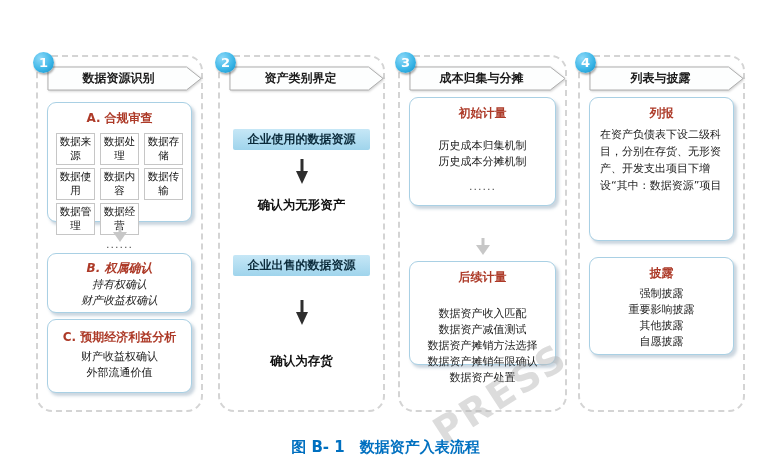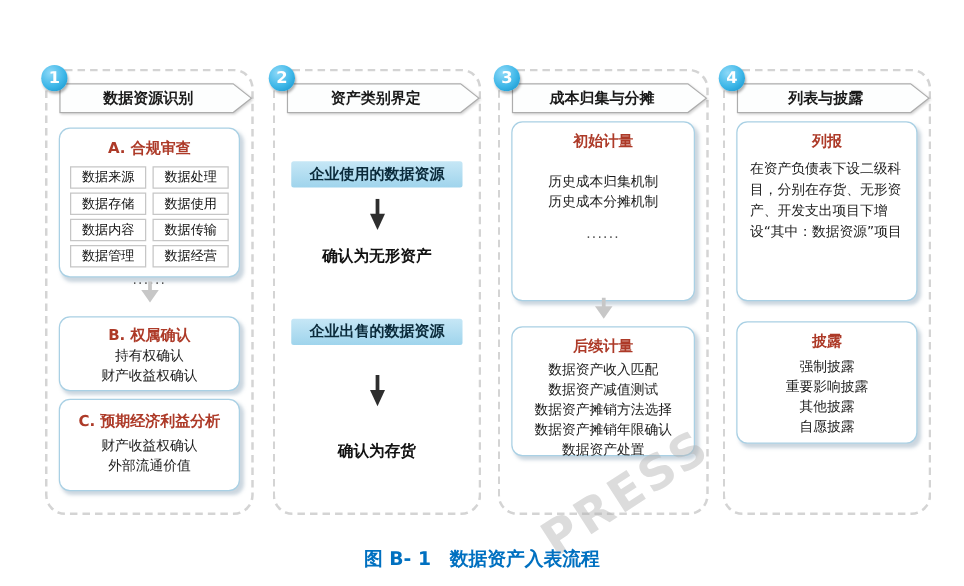--- a/index.html
+++ b/index.html
@@ -22,21 +22,21 @@
   .header svg { position:absolute; left:0; top:0; width:100%; height:100%; filter:drop-shadow(1px 1.5px 1px rgba(0,0,0,.18)); }
   .header-label { position:absolute; left:0; top:0; right:12px; bottom:0; display:flex; align-items:center; justify-content:center;
     font-size:12px; font-weight:bold; color:#1a1a1a; }
 
   .box { position:absolute; left:9px; right:9px; background:#fff; border:1px solid #a9d0e4; border-radius:9px;
     box-shadow:2.5px 3px 3px rgba(140,165,185,.45); text-align:center; }
   .box-title { color:#ad3a28; font-weight:bold; font-size:12px; padding-top:7px; }
   .box-line { font-size:11px; color:#1c1c1c; line-height:16px; }
   .ellipsis { color:#555; font-size:11px; letter-spacing:1px; line-height:14px; }
 
-  .tag-grid { display:grid; grid-template-columns:1fr 1fr; gap:3px 5px; margin:6px 8px 0; }
+  .tag-grid { display:grid; grid-template-columns:1fr 1fr 1fr; gap:3px 5px; margin:6px 8px 0; }
   .tag { border:1px solid #c6c6c6; font-size:10.5px; color:#111; padding:1px 0; background:#fff; }
 
   .arrow { position:absolute; left:50%; transform:translateX(-50%); line-height:0; }
 
   .hl { position:absolute; left:13px; right:13px; height:21px; background:linear-gradient(#c6e7f6,#9fd4ec);
     display:flex; align-items:center; justify-content:center; font-size:12px; font-weight:bold; color:#0a2a3a; border-radius:2px; }
   .plain-result { position:absolute; left:0; right:0; text-align:center; font-size:12.5px; font-weight:bold; color:#111; }
 
   .para { text-align:left; font-size:11px; color:#1c1c1c; line-height:17px; padding:4px 10px 0; }
 
@@ -73,21 +73,21 @@
       <div class="ellipsis" style="margin-top:3px;">......</div>
     </div>
 
     <div class="arrow" style="top:168px;">
       <svg width="16" height="18" viewBox="0 0 16 18">
           <rect x="6.5" y="0" width="3" height="8" fill="#c7c7c7"></rect>
           <polygon points="1,7 15,7 8,17" fill="#c7c7c7"></polygon>
         </svg>
     </div>
 
-    <div class="box" style="top:196px; height:60px;">
+    <div class="box" style="top:196px; height:60px;font-style:italic;">
       <div class="box-title" style="padding-top:6px;">B. 权属确认</div>
       <div class="box-line">持有权确认</div>
       <div class="box-line">财产收益权确认</div>
     </div>
 
     <div class="box" style="top:262px; height:74px;">
       <div class="box-title" style="padding-top:9px;">C. 预期经济利益分析</div>
       <div class="box-line" style="margin-top:3px;">财产收益权确认</div>
       <div class="box-line">外部流通价值</div>
     </div>
@@ -127,37 +127,37 @@
 
   <div class="column col3">
     <div class="step-badge">3</div>
     <div class="header">
       <svg viewBox="0 0 160 25" preserveAspectRatio="none">
         <polygon points="1,1 144,1 159,12.5 144,24 1,24" fill="#fdfefe" stroke="#adadad" stroke-width="1"></polygon>
       </svg>
       <span class="header-label">成本归集与分摊</span>
     </div>
 
-    <div class="box" style="top:40px; height:144px;">
+    <div class="box" style="top:40px; height:109px;">
       <div class="box-title">初始计量</div>
       <div class="box-line" style="margin-top:16px;">历史成本归集机制</div>
       <div class="box-line">历史成本分摊机制</div>
       <div class="ellipsis" style="margin-top:10px;">......</div>
     </div>
 
     <div class="arrow" style="top:181px;">
       <svg width="16" height="18" viewBox="0 0 16 18">
           <rect x="6.5" y="0" width="3" height="8" fill="#c7c7c7"></rect>
           <polygon points="1,7 15,7 8,17" fill="#c7c7c7"></polygon>
         </svg>
     </div>
 
     <div class="box" style="top:204px; height:104px;">
       <div class="box-title">后续计量</div>
-      <div class="box-line" style="margin-top:2px;">数据资产收入匹配</div>
+      <div class="box-line" style="margin-top:20px;">数据资产收入匹配</div>
       <div class="box-line">数据资产减值测试</div>
       <div class="box-line">数据资产摊销方法选择</div>
       <div class="box-line">数据资产摊销年限确认</div>
       <div class="box-line">数据资产处置</div>
     </div>
   </div>
 
   <div class="column col4">
     <div class="step-badge">4</div>
     <div class="header">

